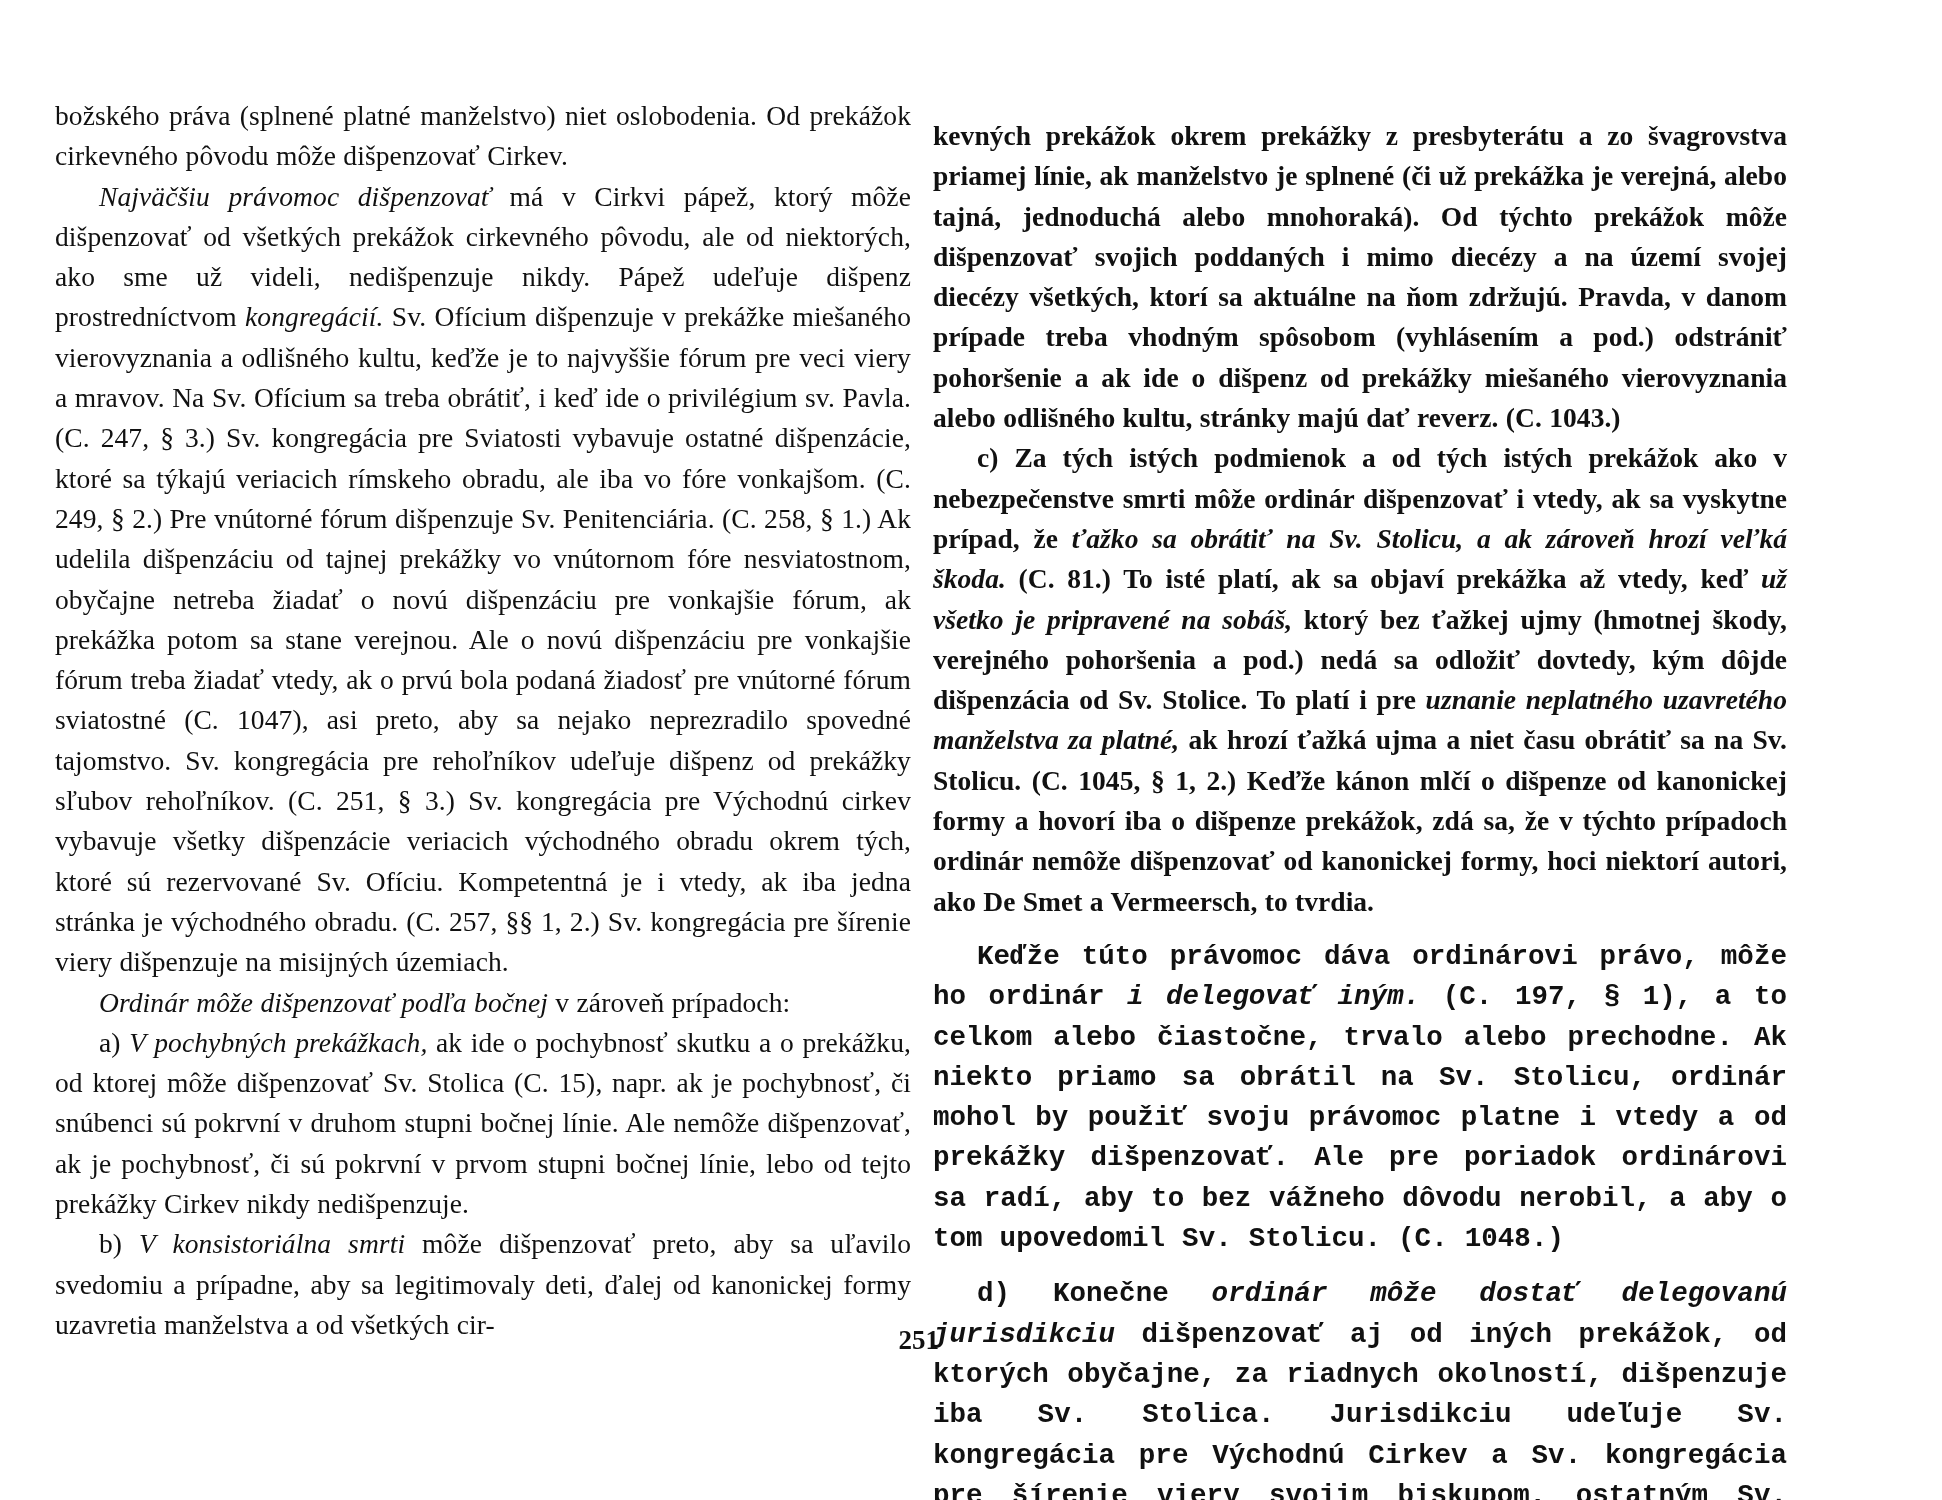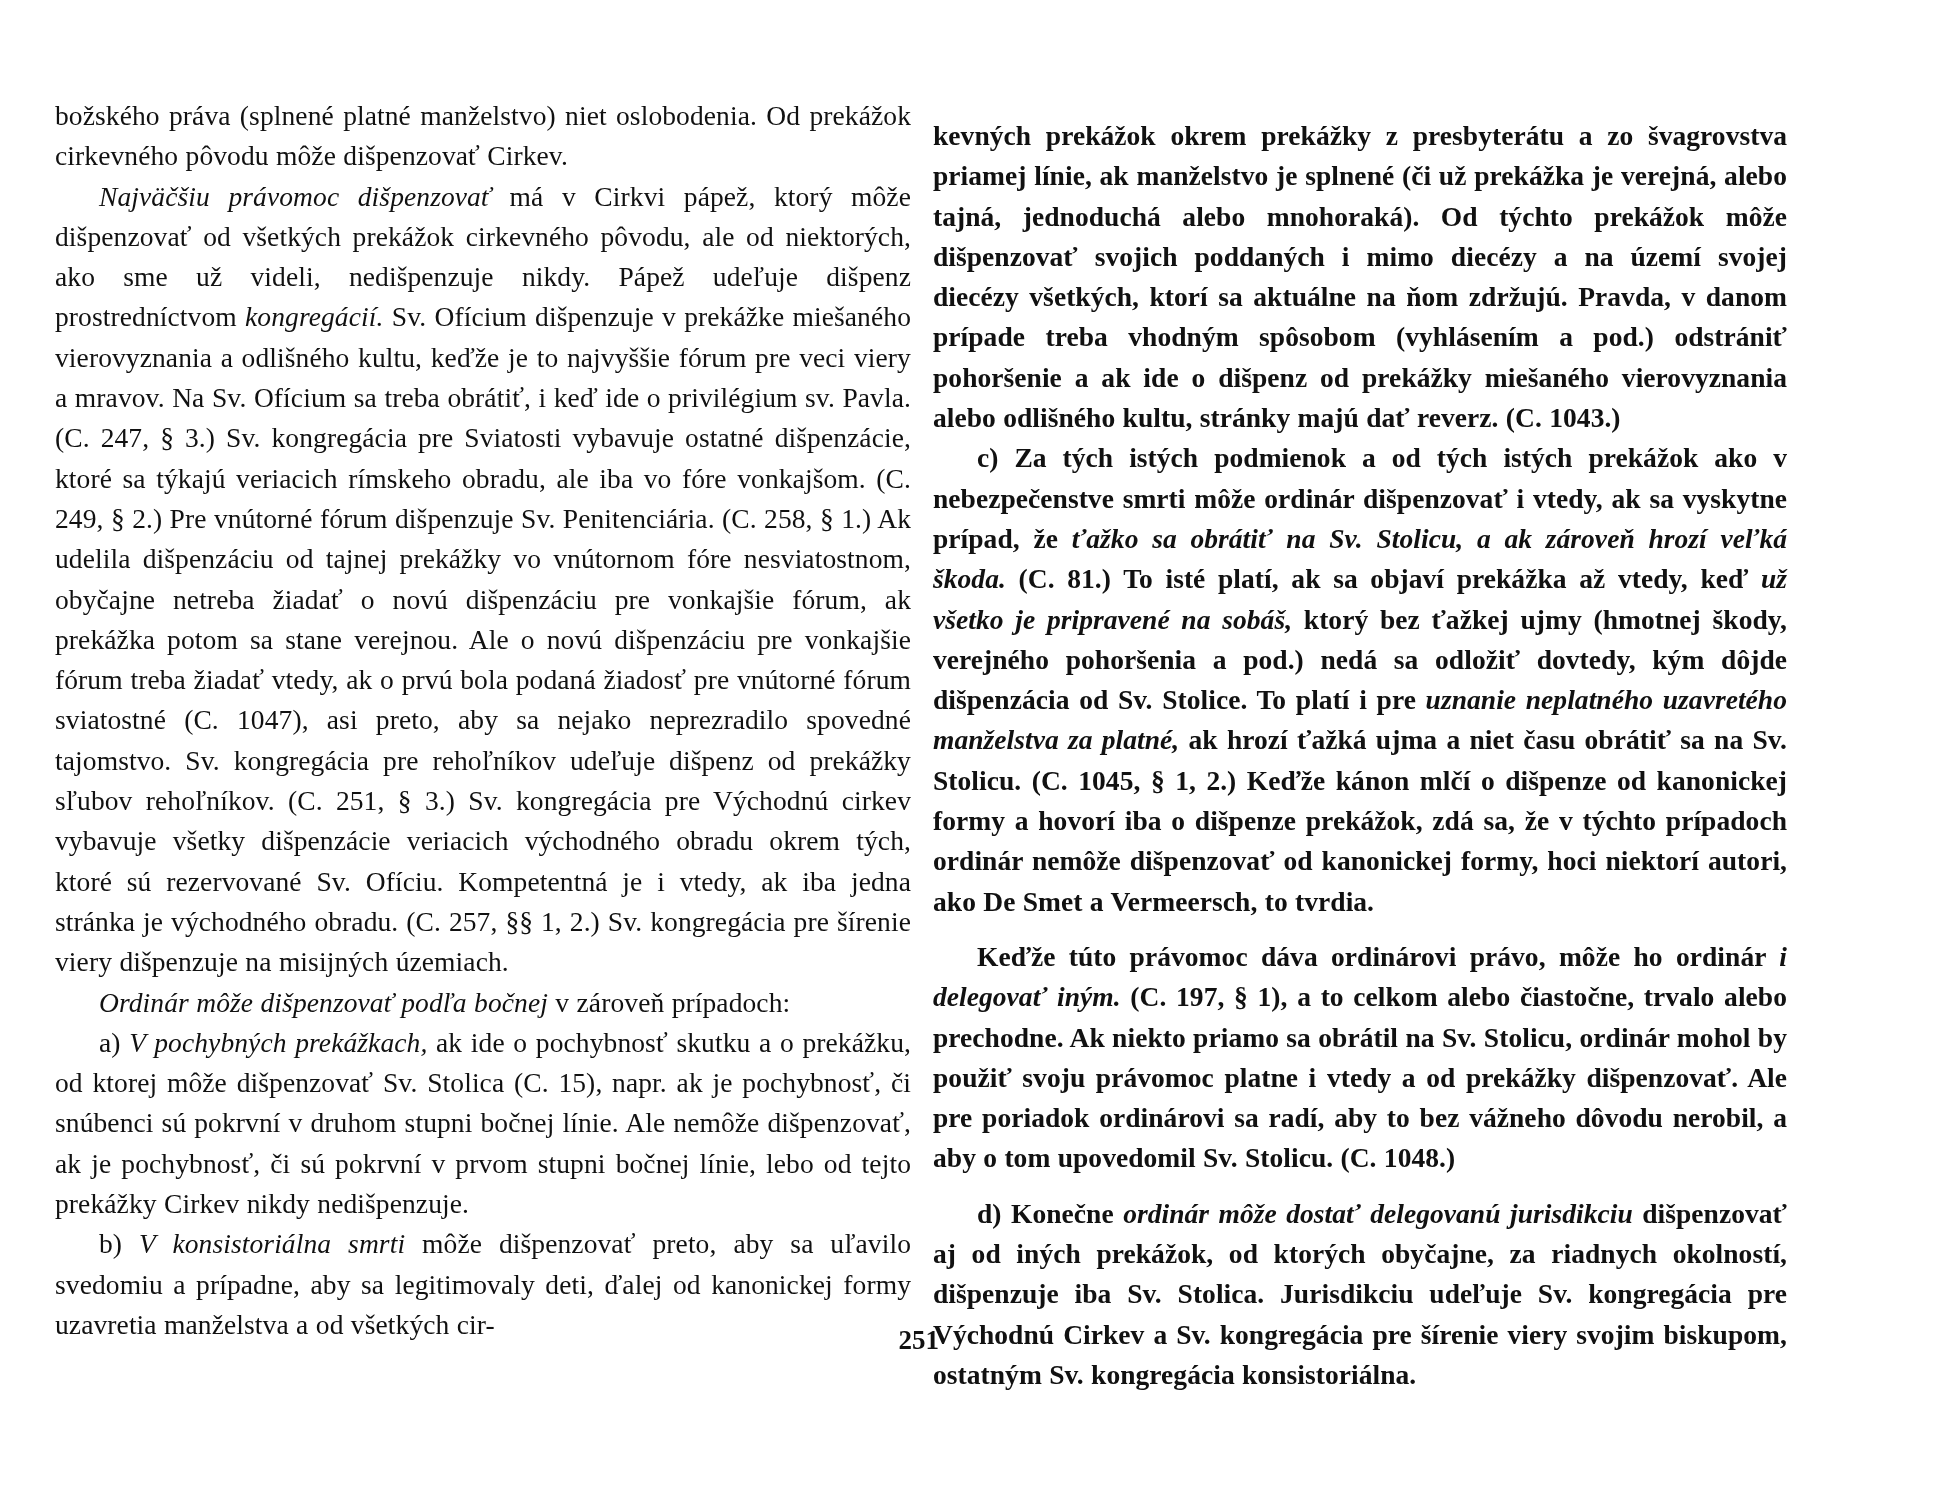--- a/index.html
+++ b/index.html
@@ -40,21 +40,21 @@
     margin: 0;
     font-size: 27.5px;
     line-height: 40.3px;
     text-align: justify;
     text-justify: inter-word;
     letter-spacing: 0.1px;
     word-spacing: 0.4px;
     hyphens: manual;
   }
   p.indent { text-indent: 44px; }
-  p.gap { margin-top: 15px; }
+  p.gap { margin-top: 15px; font-family: Liberation Mono, monospace; }
   .it { font-style: italic; }
 
   
   .column.right p.para {
     font-weight: 600;
     letter-spacing: 0.05px;
   }
 
   .folios {
     position: absolute;

